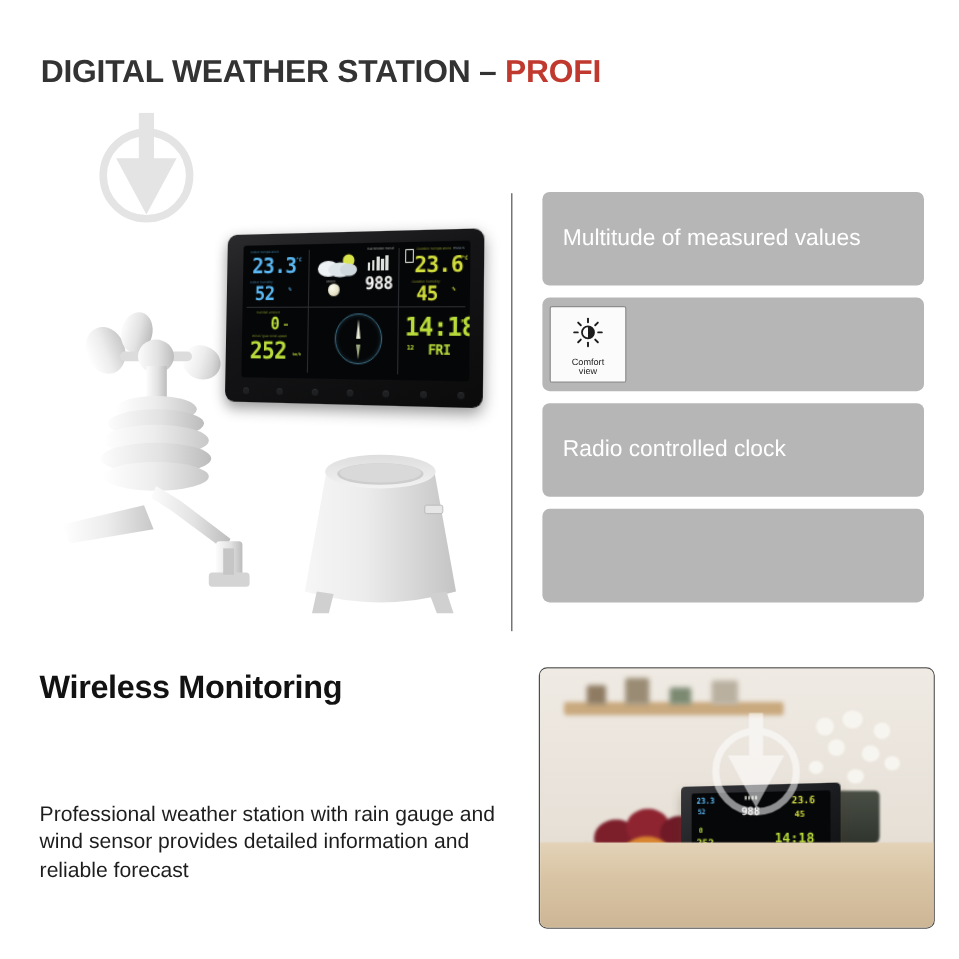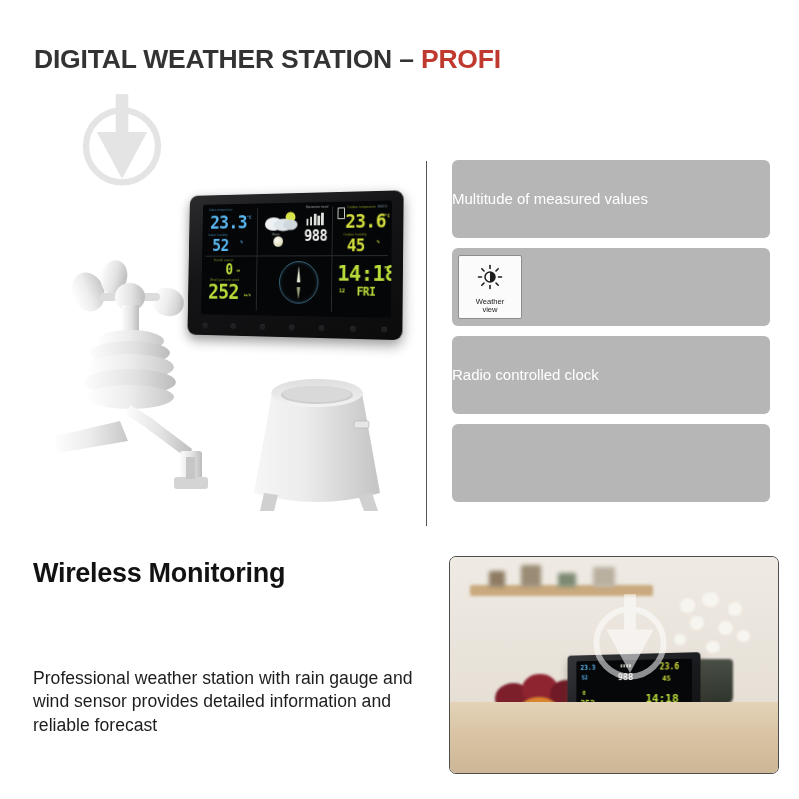--- a/index.html
+++ b/index.html
@@ -242,21 +242,22 @@
   .tile-cap {
     font-size: 7.6px;
     color: #1c1c1c;
     text-align: center;
     line-height: 1.08;
     padding-bottom: 4px;
     font-family: "Liberation Sans", sans-serif;
     white-space: pre-line;
   }
   .feature-text {
-    font-size: 15px;
+    margin-left: 17px;
+    font-size: 19px;
     color: #ffffff;
     line-height: 1.26;
     font-family: "Liberation Sans", sans-serif;
     padding-right: 8px;
   }
 
   
   .headline {
     position: absolute;
     left: 33px;
@@ -580,21 +581,21 @@
             <line x1="13" y1="21.5" x2="13" y2="24.5"></line>
             <line x1="1.5" y1="13" x2="4.5" y2="13"></line>
             <line x1="21.5" y1="13" x2="24.5" y2="13"></line>
             <line x1="4.8" y1="4.8" x2="7" y2="7"></line>
             <line x1="19" y1="19" x2="21.2" y2="21.2"></line>
             <line x1="21.2" y1="4.8" x2="19" y2="7"></line>
             <line x1="7" y1="19" x2="4.8" y2="21.2"></line>
           </g>
         </svg>
       </div>
-      <div class="tile-cap">Weather
+      <div class="tile-cap">Comfort
 view</div>
     </div>
   </div>
 
   <div class="feature">
     <div class="feature-text">Radio controlled clock</div>
   </div>
 
   <div class="feature">
   </div>

